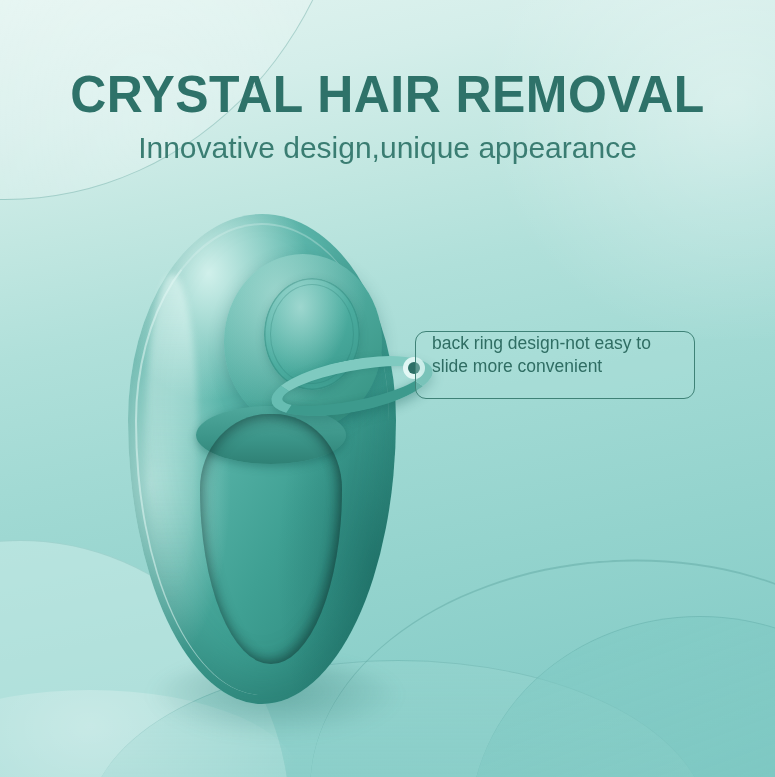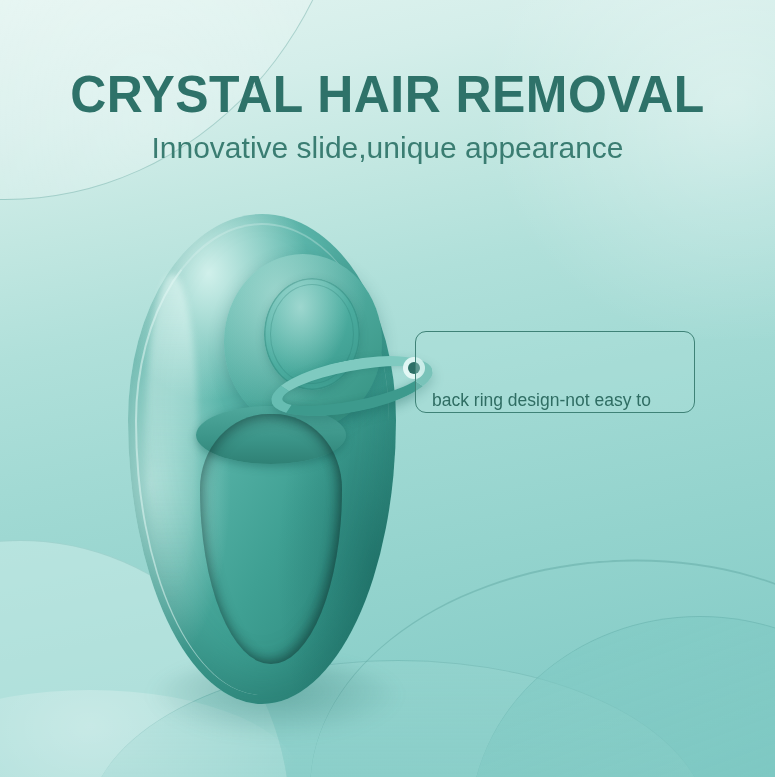--- a/index.html
+++ b/index.html
@@ -260,27 +260,27 @@
     background: linear-gradient(180deg, rgba(236,252,249,0.55), rgba(236,252,249,0.12) 55%, rgba(236,252,249,0) 100%);
     filter: blur(3px);
   }
 
   
   .callout-box {
     position: absolute;
     left: 415px;
     top: 331px;
     width: 280px;
-    height: 82px;
+    height: 68px;
     box-sizing: border-box;
     border: 1.6px solid #3f8277;
     border-radius: 11px;
     background: rgba(176,226,219,0.34);
     display: flex;
-    align-items: flex-end;
+    align-items: flex-start;
     padding: 0 16px;
   }
   .callout-text {
     font-size: 17.5px;
     line-height: 23px;
     color: #2f6d63;
     font-weight: 400;
   }
   .callout-dot-outer {
     position: absolute;
@@ -310,21 +310,21 @@
     <div class="bg-glow-tr"></div>
     <div class="bg-arc-top"></div>
     <div class="bg-blob-bl"></div>
     <div class="bg-blob-bc"></div>
     <div class="bg-blob-br"></div>
     <div class="bg-sweep"></div>
     <div class="bg-sheen-bl"></div>
   </div>
 
   <div class="headline">CRYSTAL HAIR REMOVAL</div>
-  <div class="subhead">Innovative slide,unique appearance</div>
+  <div class="subhead">Innovative design,unique appearance</div>
 
   <div class="device-shadow"></div>
   <div class="device">
     <div class="device-body"></div>
     <div class="device-gloss"></div>
     <div class="device-rim"></div>
     <div class="device-collar"></div>
     <div class="device-pad-lip"></div>
     <div class="device-pad"></div>
     <div class="device-button">
@@ -332,16 +332,17 @@
     </div>
     <div class="device-ring"></div>
   </div>
 
   <div class="callout-dot-outer">
     <div class="callout-dot-inner"></div>
   </div>
   <div class="callout-box">
     <div class="callout-text">
       <span>back ring design-not easy to</span><br>
+      <span>slide more convenient</span>
     </div>
   </div>
 
 </div>
 
 </body></html>

